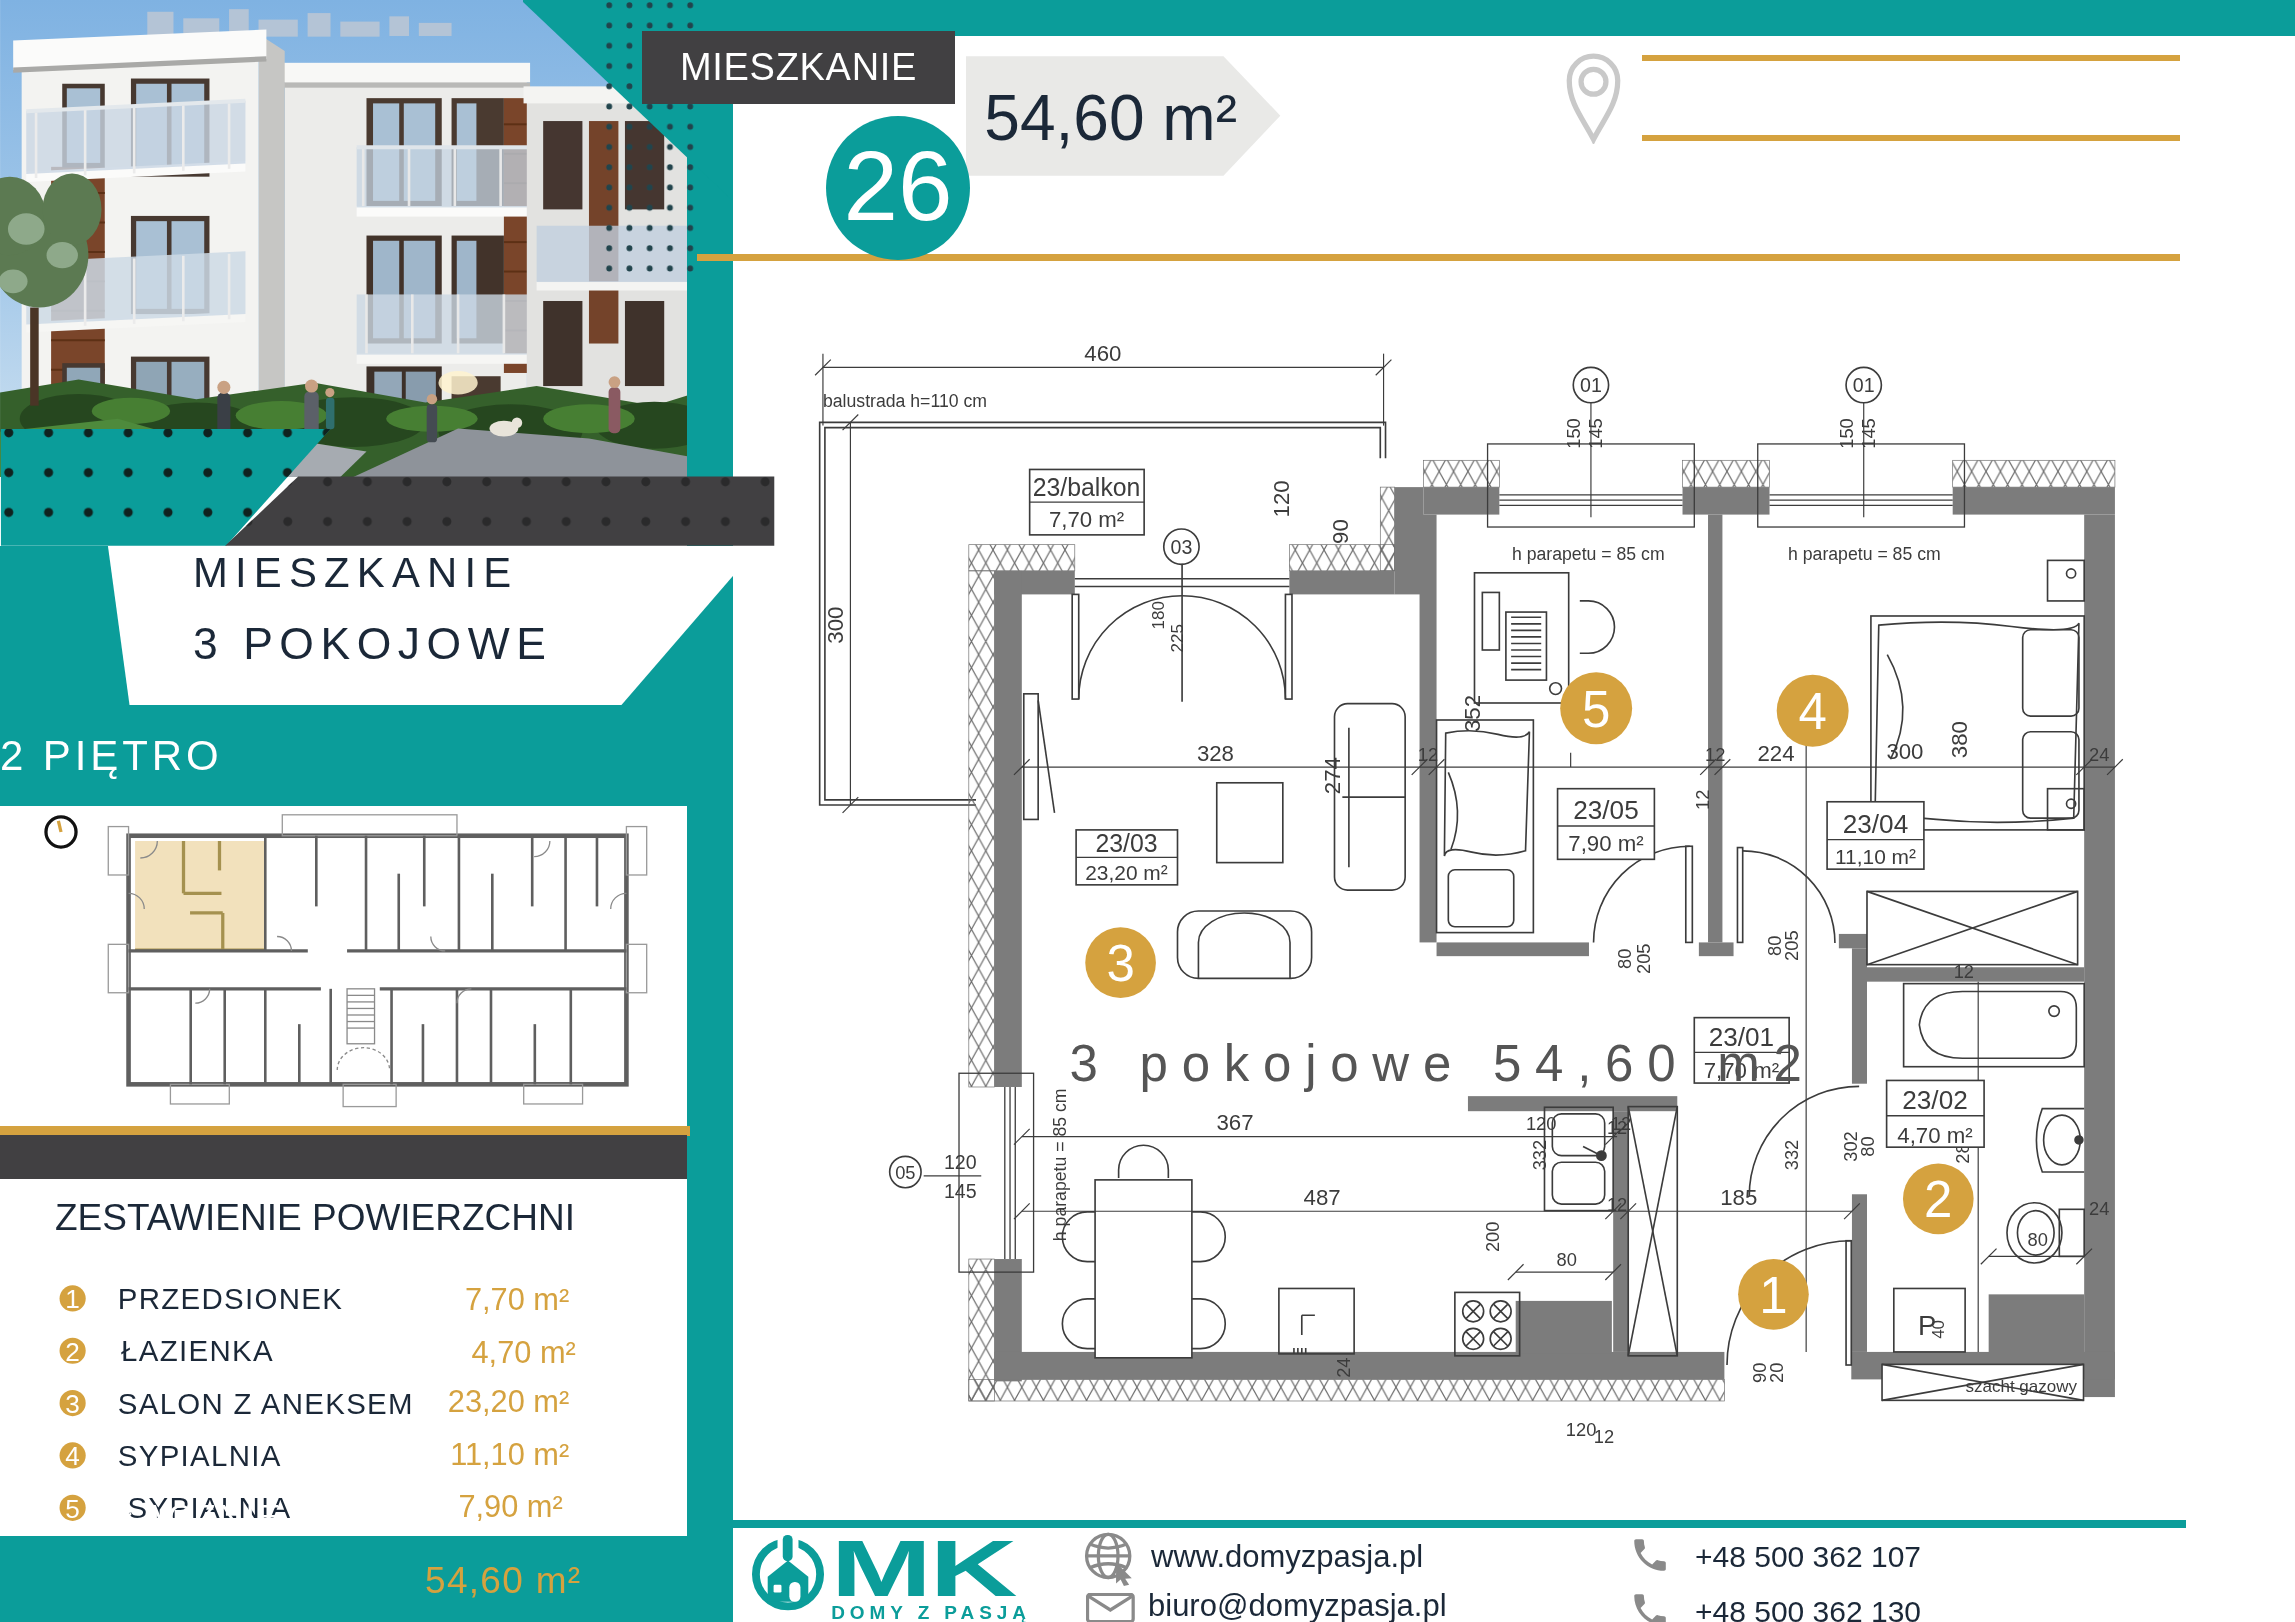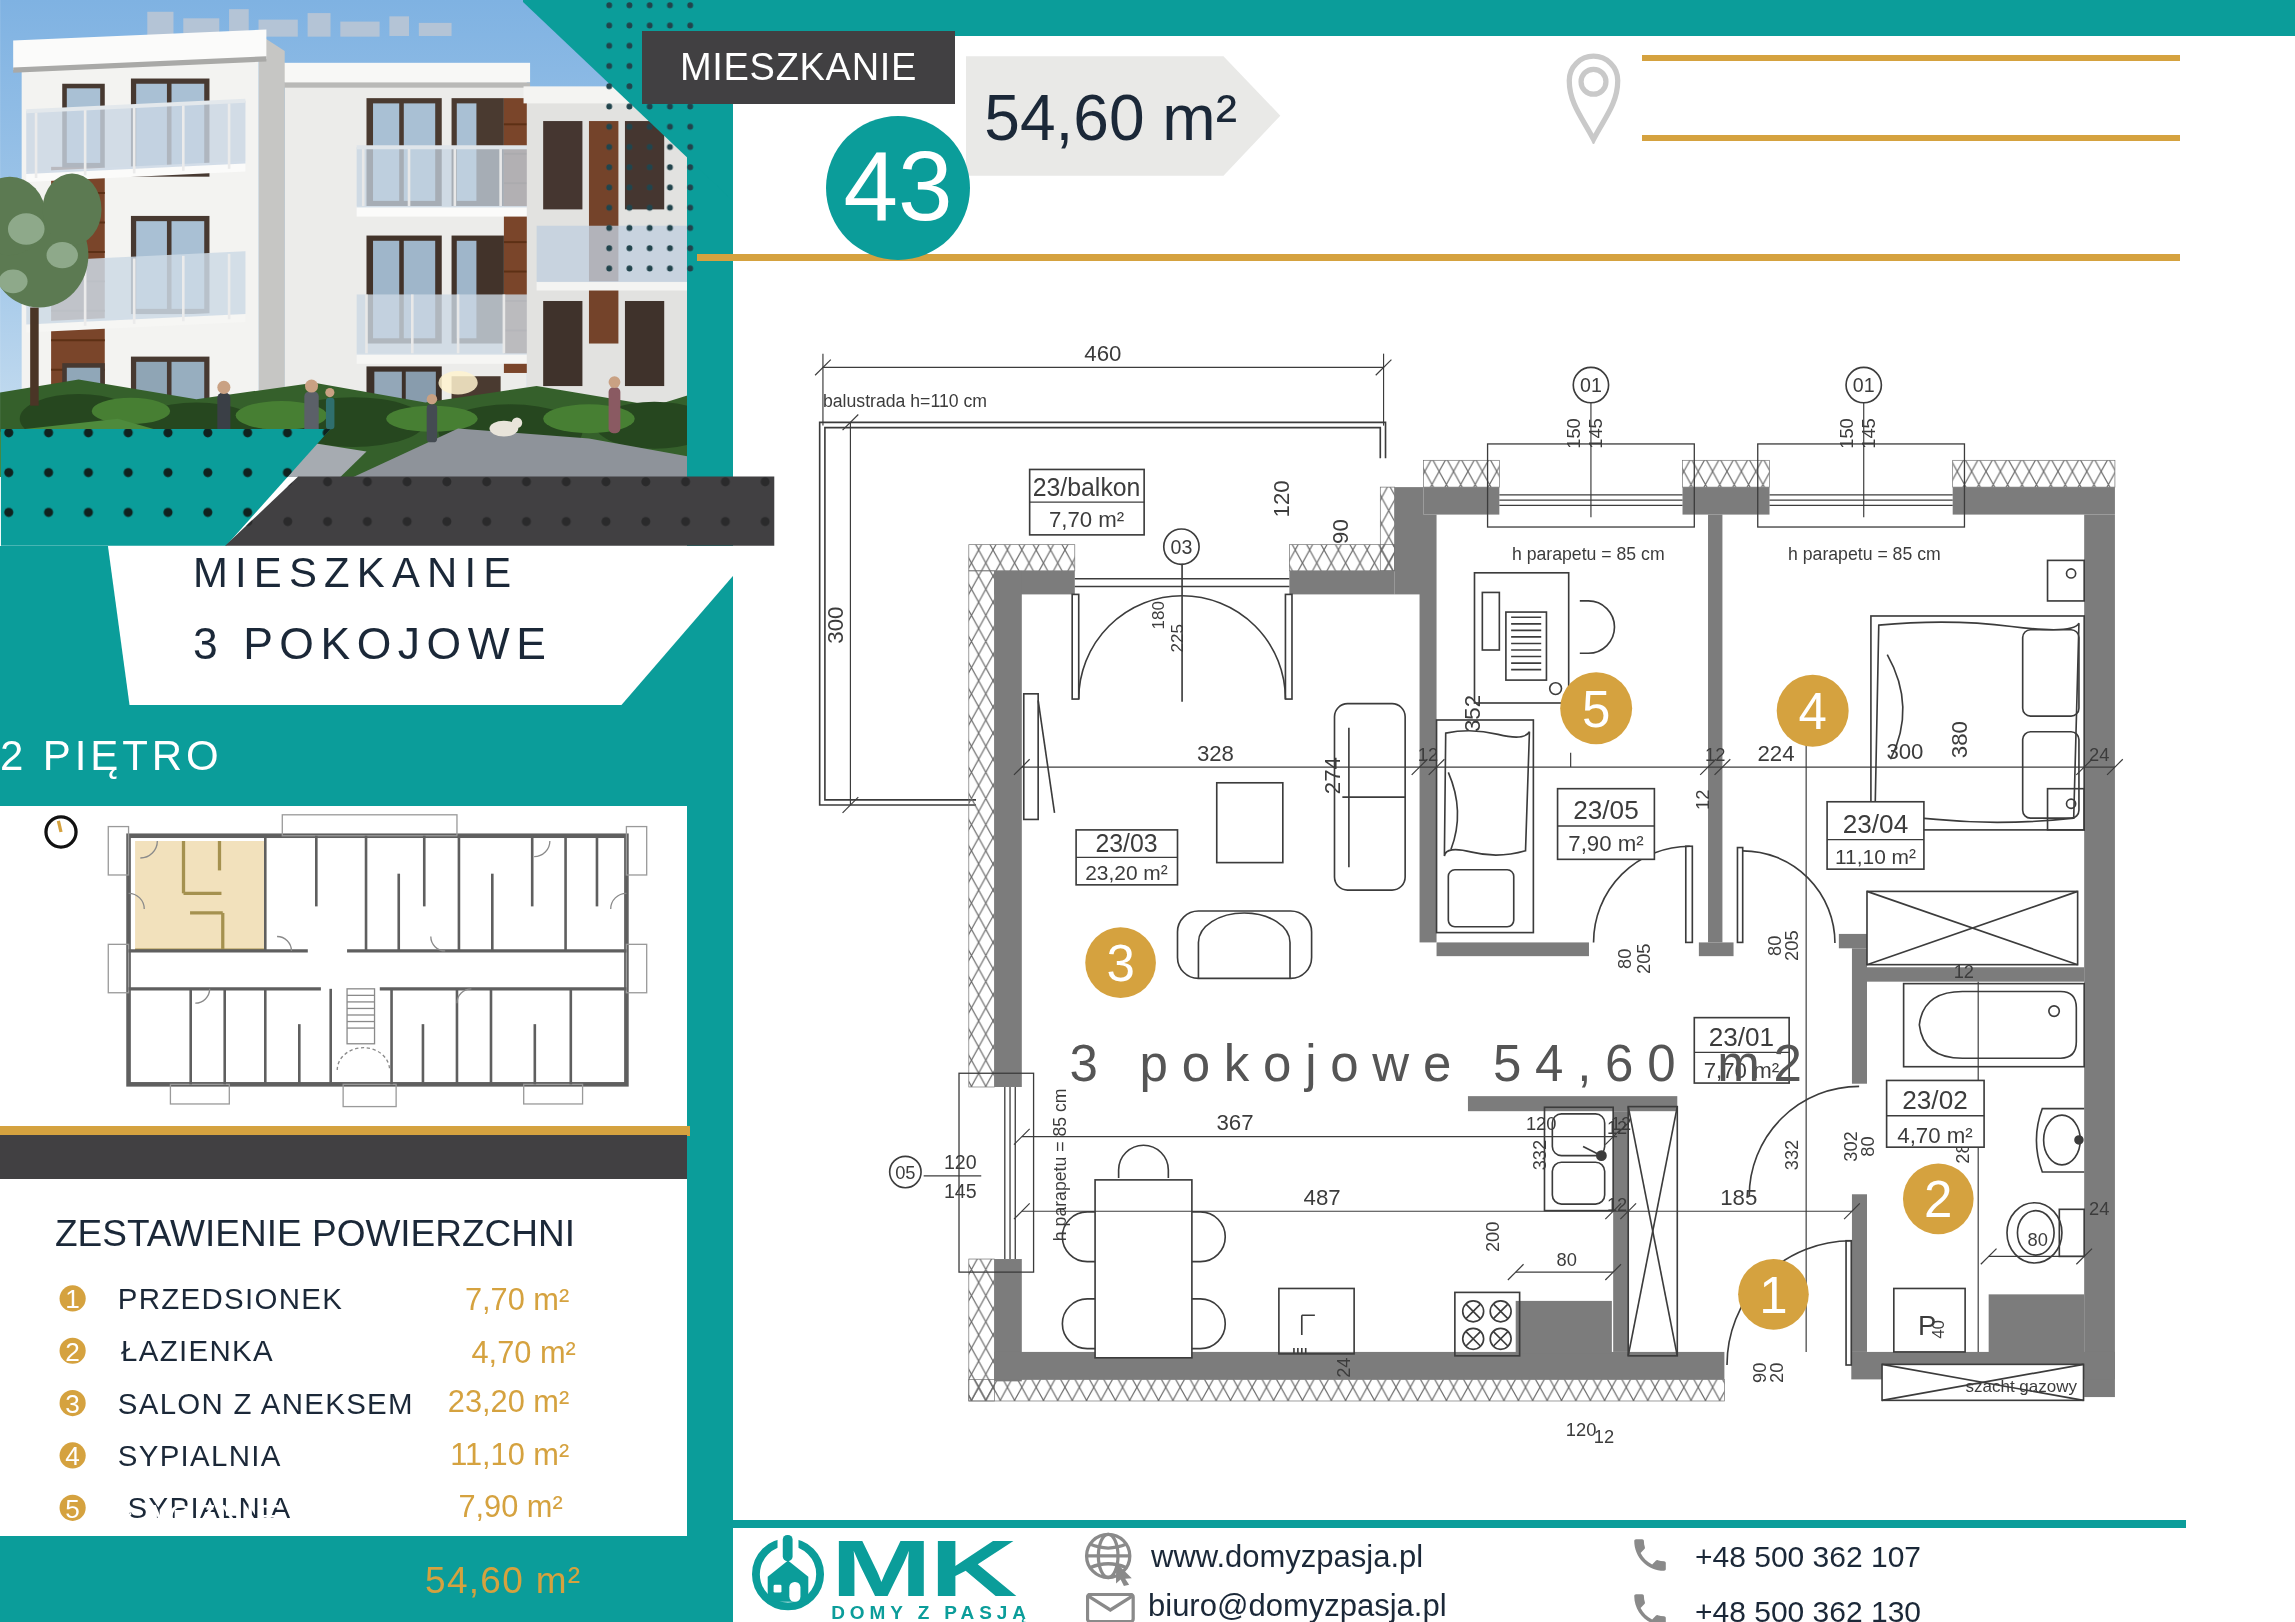--- a/index.html
+++ b/index.html
@@ -348,21 +348,21 @@
     <path d="M 560 276 A 22 22 0 0 0 538 298"></path>
     <path d="M 36 130 A 24 24 0 0 1 60 154"></path>
     <path d="M 797 130 A 24 24 0 0 0 773 154"></path>
   </g>
 </svg>
 
 <div class="abs" style="left:0;top:1126px;width:690px;height:9.8px;background:#d5a23f"></div>
 
 <div class="abs" style="left:0;top:1135px;width:687px;height:44px;background:#414042"></div>
 
-<div class="abs navy" style="left:55px;top:1197px;font-size:37px;letter-spacing:0px;margin-top:16px;">ZESTAWIENIE POWIERZCHNI</div>
+<div class="abs navy" style="left:55px;top:1197px;font-size:37px;letter-spacing:0px;">ZESTAWIENIE POWIERZCHNI</div>
 
 <svg class="abs" style="left:0;top:1263px" width="687" height="275" viewBox="0 0 1050 420">
   <g>
 
     <circle cx="111" cy="54" r="20" fill="#d5a23f"></circle>
     <text x="111" y="69" font-size="40" fill="#ffffff" text-anchor="middle">1</text>
     <text x="180" y="70" font-size="45" letter-spacing="2" fill="#1b2838">PRZEDSIONEK</text>
     <text x="870" y="72" font-size="47" fill="#d5a23f" text-anchor="end">7,70 m²</text>
 
     <circle cx="111" cy="134" r="20" fill="#d5a23f"></circle>
@@ -395,21 +395,21 @@
 
 <div class="abs" style="left:642px;top:31px;width:313px;height:73px;background:#414042;color:#fff;font-size:38px;letter-spacing:0.7px;text-align:center;line-height:73px;">MIESZKANIE</div>
 
 <svg class="abs" style="left:966px;top:56px" width="315" height="120" viewBox="0 0 482 183">
   <polygon points="0,0 394,0 481,91 394,183 0,183" fill="#e9e9e7"></polygon>
   <text x="28" y="128" font-size="98" fill="#1b2838" font-family="Liberation Sans">54,60 m²</text>
 </svg>
 
 <div class="abs" style="left:697px;top:254px;width:1483px;height:7.2px;background:#d5a23f"></div>
 
-<div class="abs" style="left:826px;top:116px;width:144px;height:144px;border-radius:50%;background:#0b9d9a;color:#fff;font-size:98px;text-align:center;line-height:141px;">43</div>
+<div class="abs" style="left:826px;top:116px;width:144px;height:144px;border-radius:50%;background:#0b9d9a;color:#fff;font-size:98px;text-align:center;line-height:141px;">26</div>
 
 <svg class="abs" style="left:1564px;top:49px" width="59" height="95" viewBox="0 0 90 145">
   <path d="M45 138 C30 108 8 84 8 48 A37 37 0 0 1 82 48 C82 84 60 108 45 138 Z" fill="none" stroke="#c9c9c9" stroke-width="8"></path>
   <circle cx="45" cy="50" r="19" fill="none" stroke="#c9c9c9" stroke-width="8"></circle>
 </svg>
 
 <div class="abs" style="left:1642px;top:55px;width:538px;height:5.9px;background:#d5a23f"></div>
 <div class="abs" style="left:1642px;top:135px;width:538px;height:5.9px;background:#d5a23f"></div>
 
 <svg class="abs" style="left:785px;top:275px" width="1413" height="1204" viewBox="1200 420 2160 1840" font-family="Liberation Sans, sans-serif">

